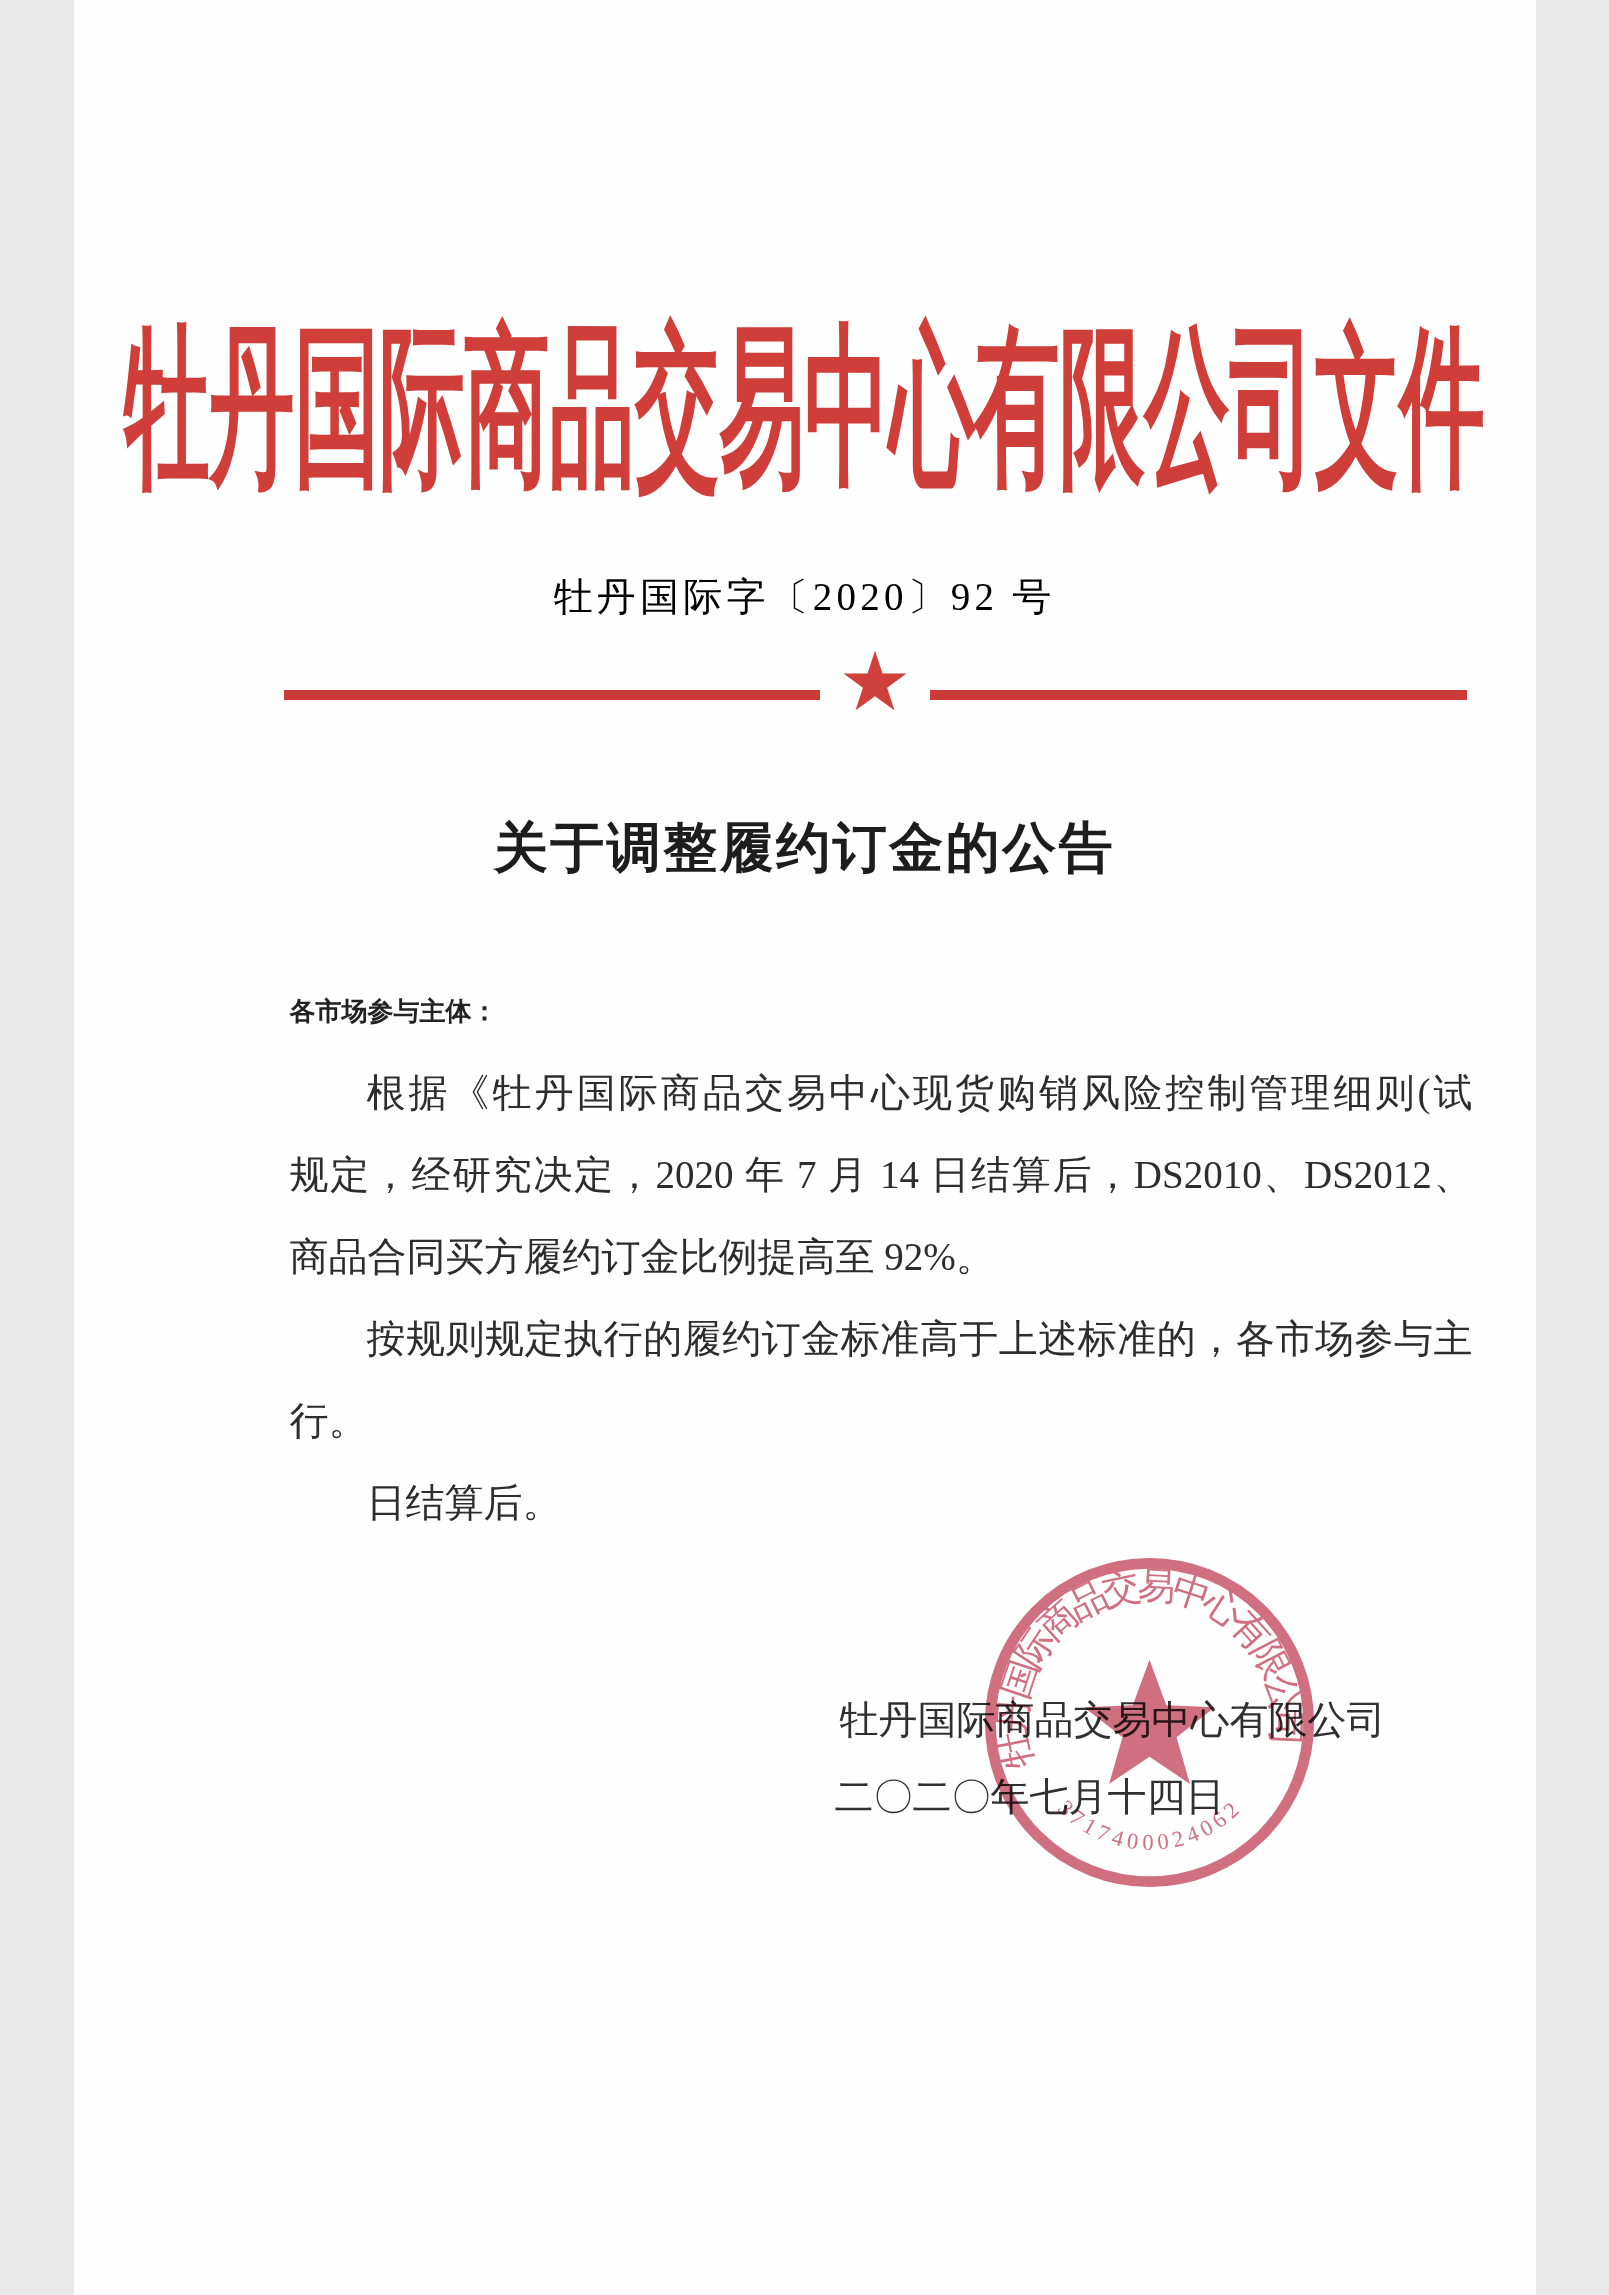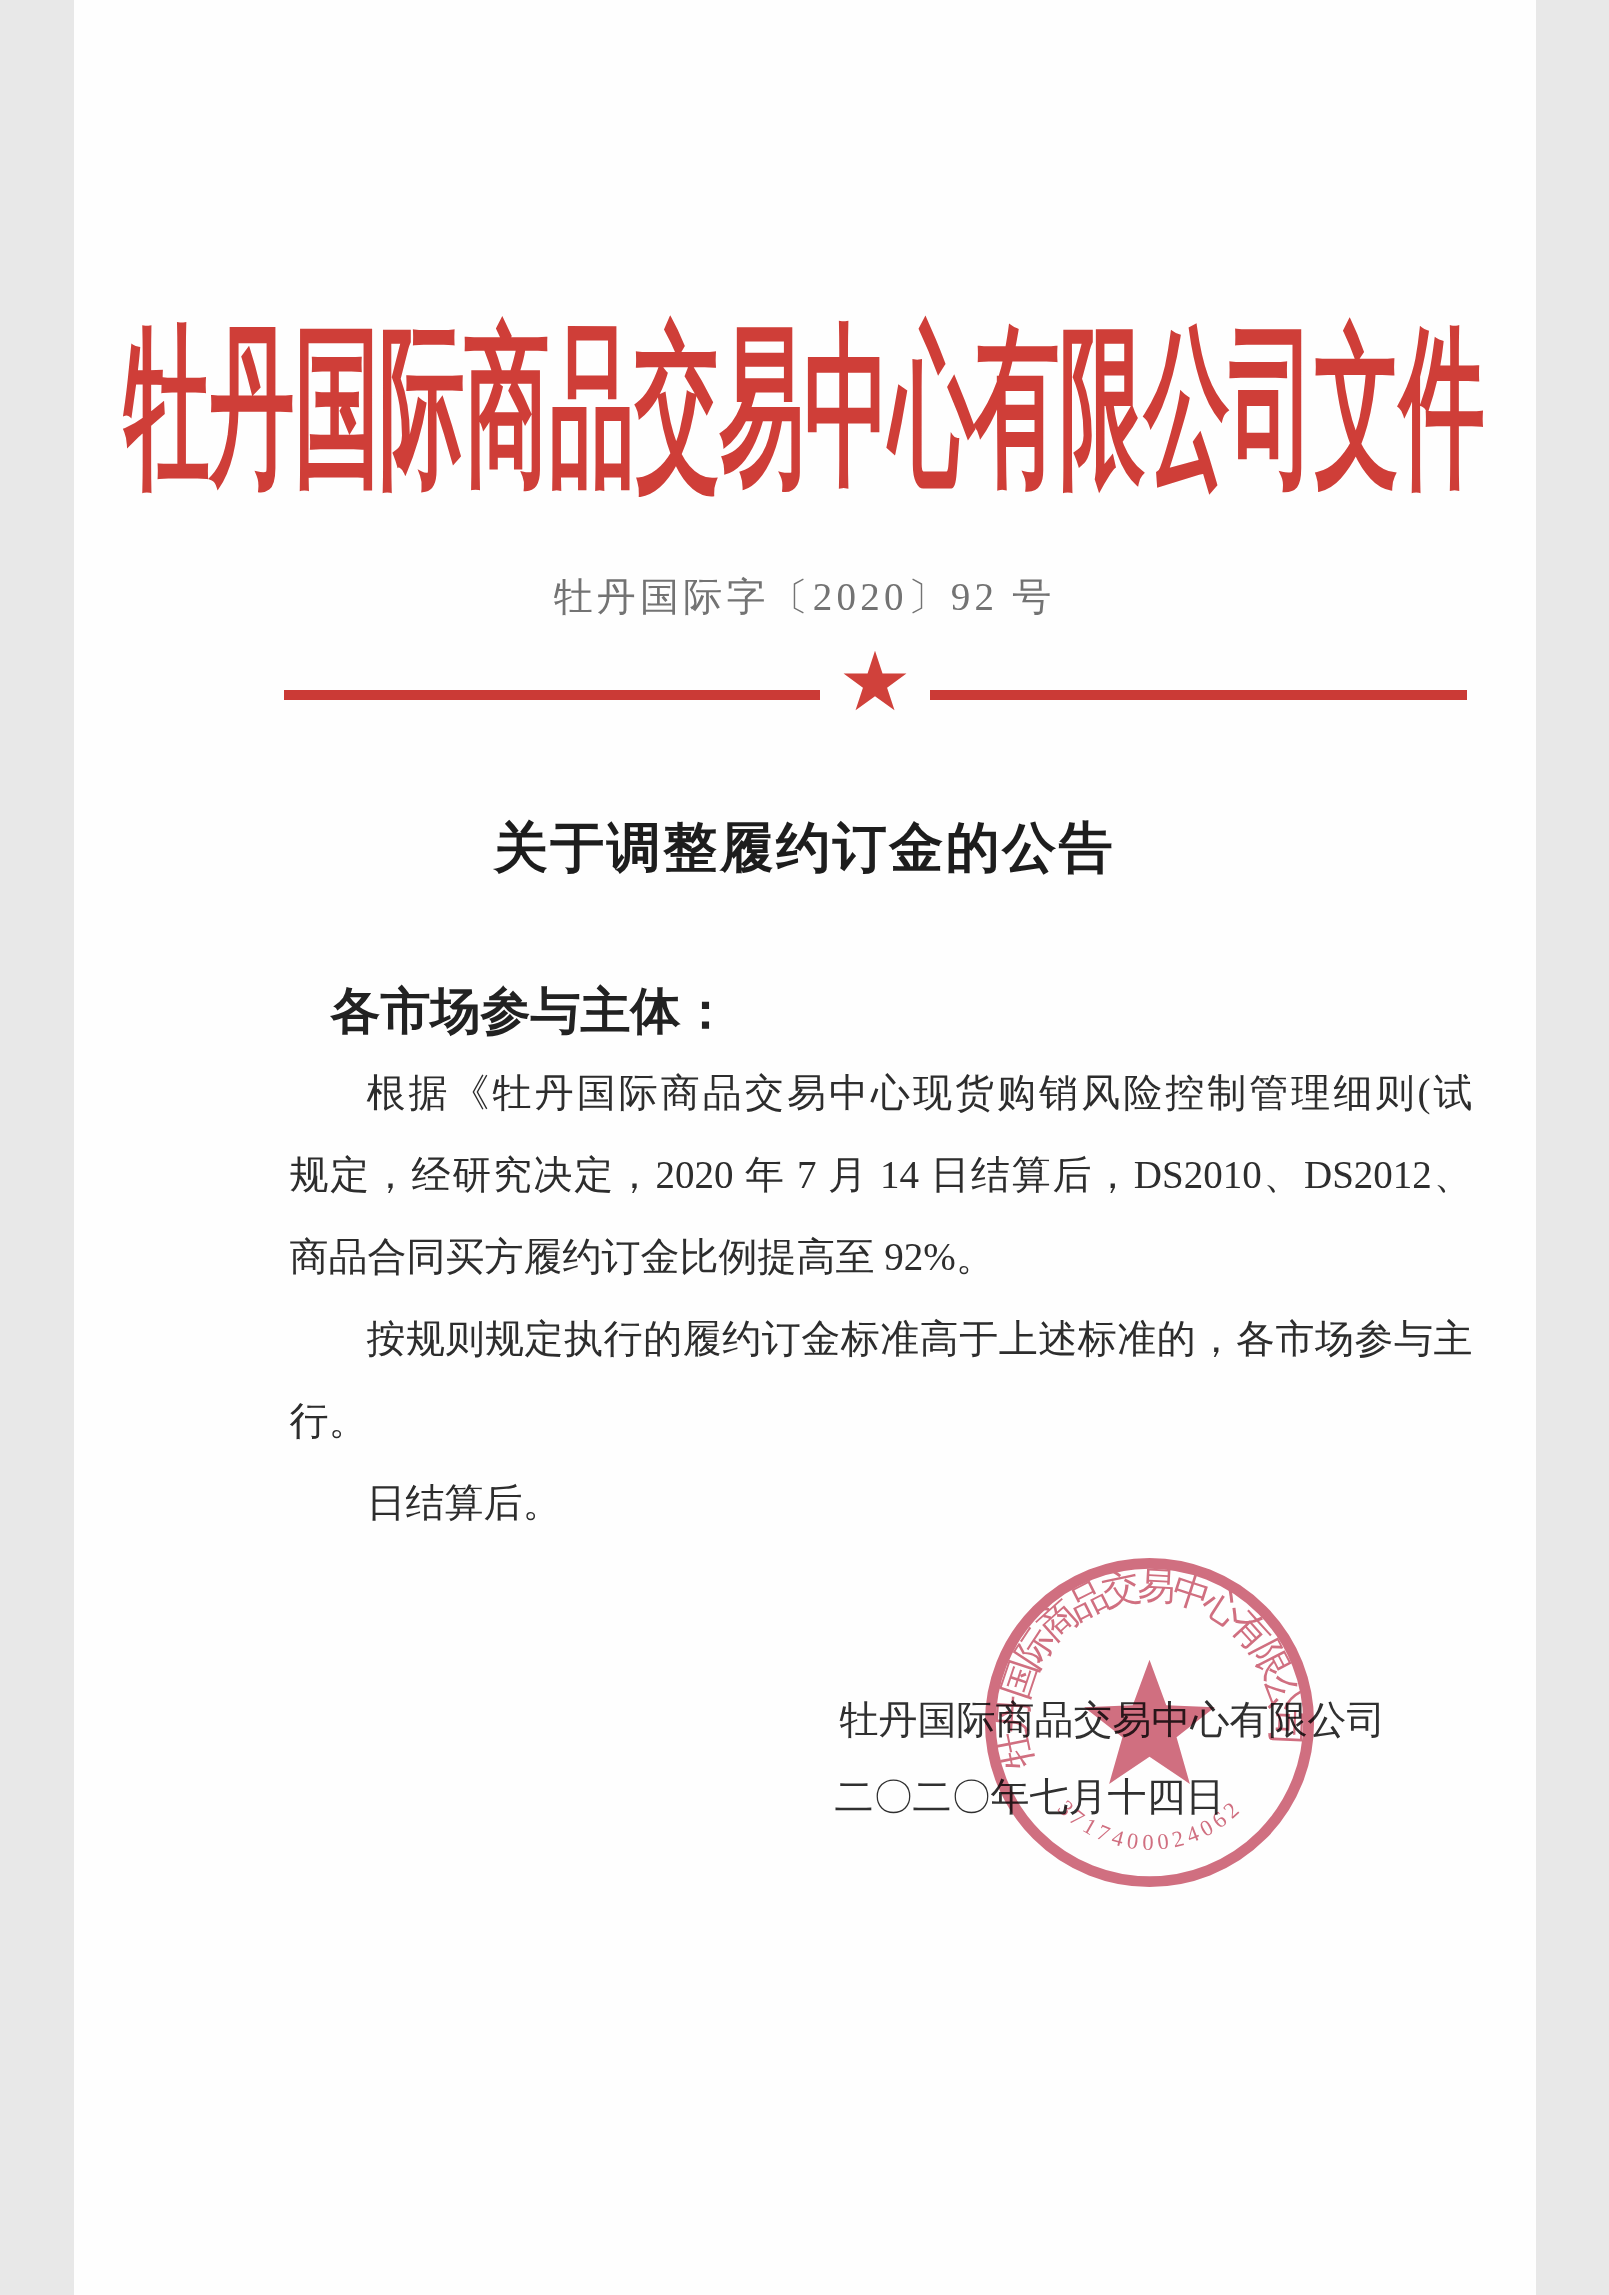--- a/index.html
+++ b/index.html
@@ -20,21 +20,21 @@
   .letterhead-text{
     font-size:85px;font-weight:700;white-space:nowrap;
     color:#cf3e38;
     transform:scaleY(2.05);
     letter-spacing:0;
     font-family:"Liberation Serif", serif;
   }
   
   .doc-number{
     position:absolute;top:572px;left:0;right:0;height:50px;line-height:50px;
-    text-align:center;font-size:39px;color:#737373;letter-spacing:4.2px;
+    text-align:center;font-size:39px;color:#000000;letter-spacing:4.2px;
   }
   
   .red-rule{
     position:absolute;top:660px;left:210px;width:1183px;height:70px;
     display:flex;align-items:center;
   }
   .rule-seg{flex:1;height:10px;background:#cb3a36;}
   .rule-star{
     flex:0 0 auto;margin:0 18.4px;position:relative;top:-13.4px;
     font-size:82px;line-height:0;color:#d0413b;
@@ -56,22 +56,21 @@
   .line.full{
     white-space:normal;
     text-align:justify;
     text-align-last:justify;
     overflow:hidden;
   }
   .line.indent{padding-left:77px;}
   .line.salutation{
     font-weight:700;color:#222;
     font-family:"Liberation Sans", sans-serif;
-    font-size:50px;
-    margin-left:41px;
+    font-size:26px;
   }
   
   .sig-company{
     position:absolute;top:1693px;left:761px;width:556px;height:54px;line-height:54px;
     text-align:center;font-size:39px;color:#303030;white-space:nowrap;
   }
   .sig-date{
     position:absolute;top:1770px;left:761px;width:556px;height:54px;line-height:54px;
     text-align:left;font-size:39px;color:#303030;white-space:nowrap;
   }

